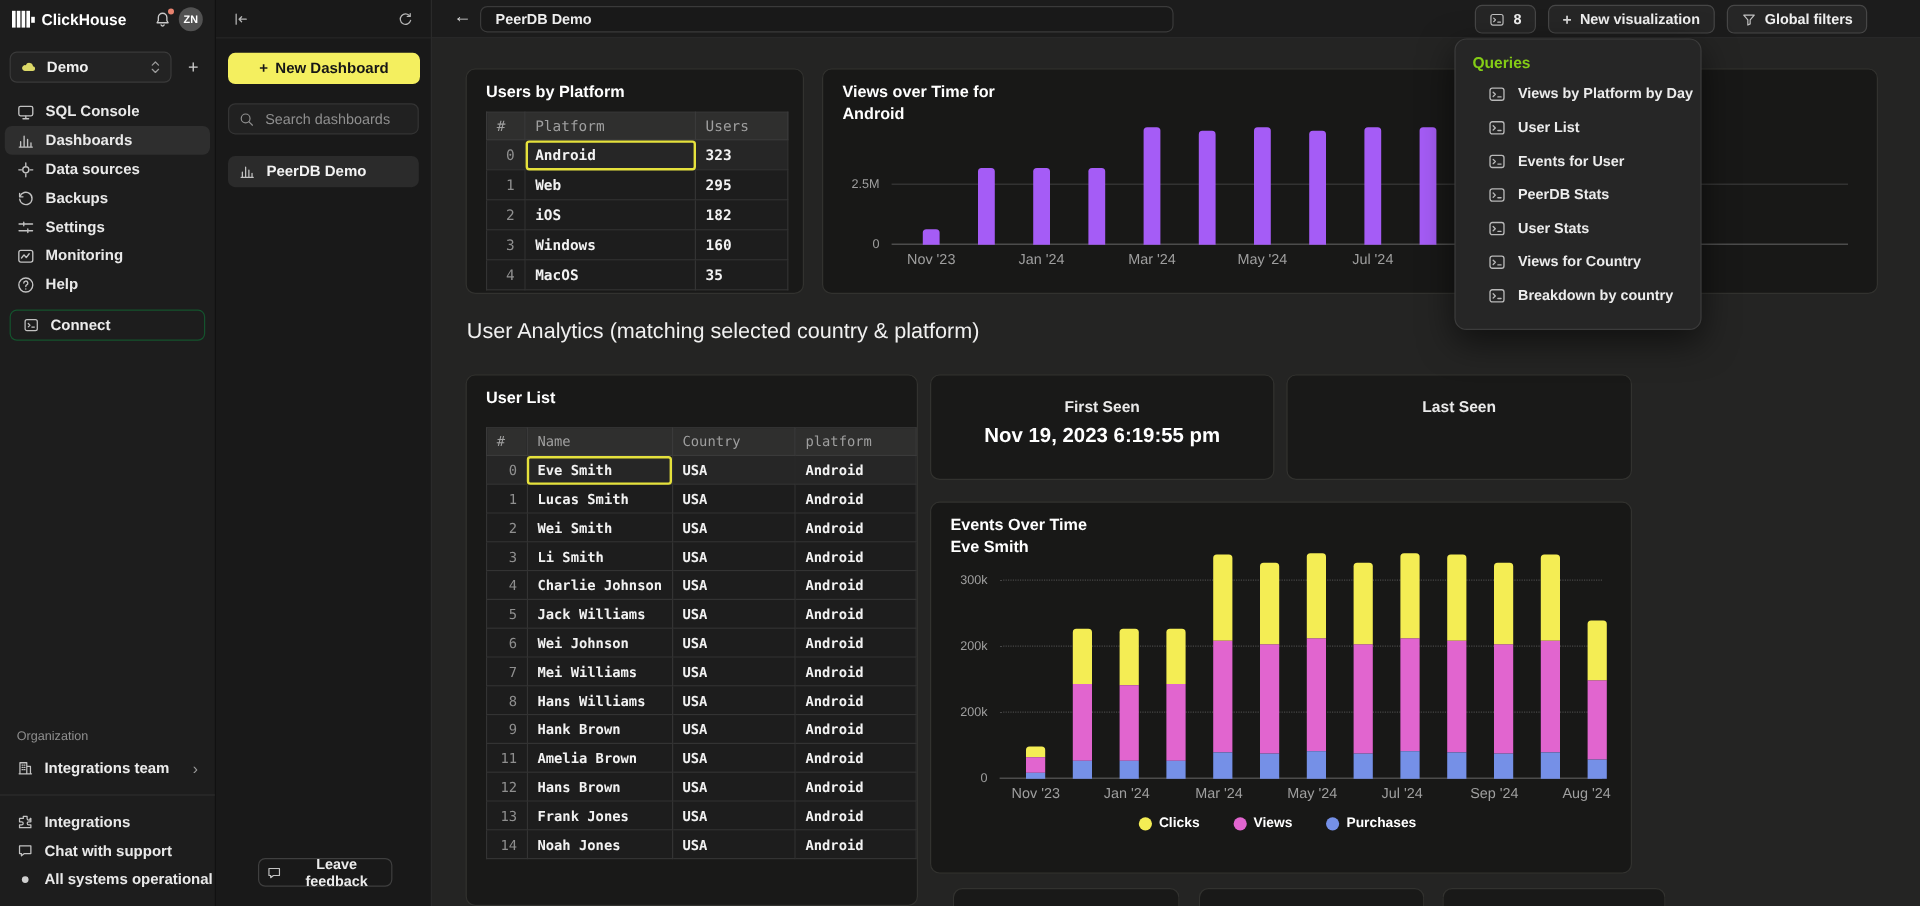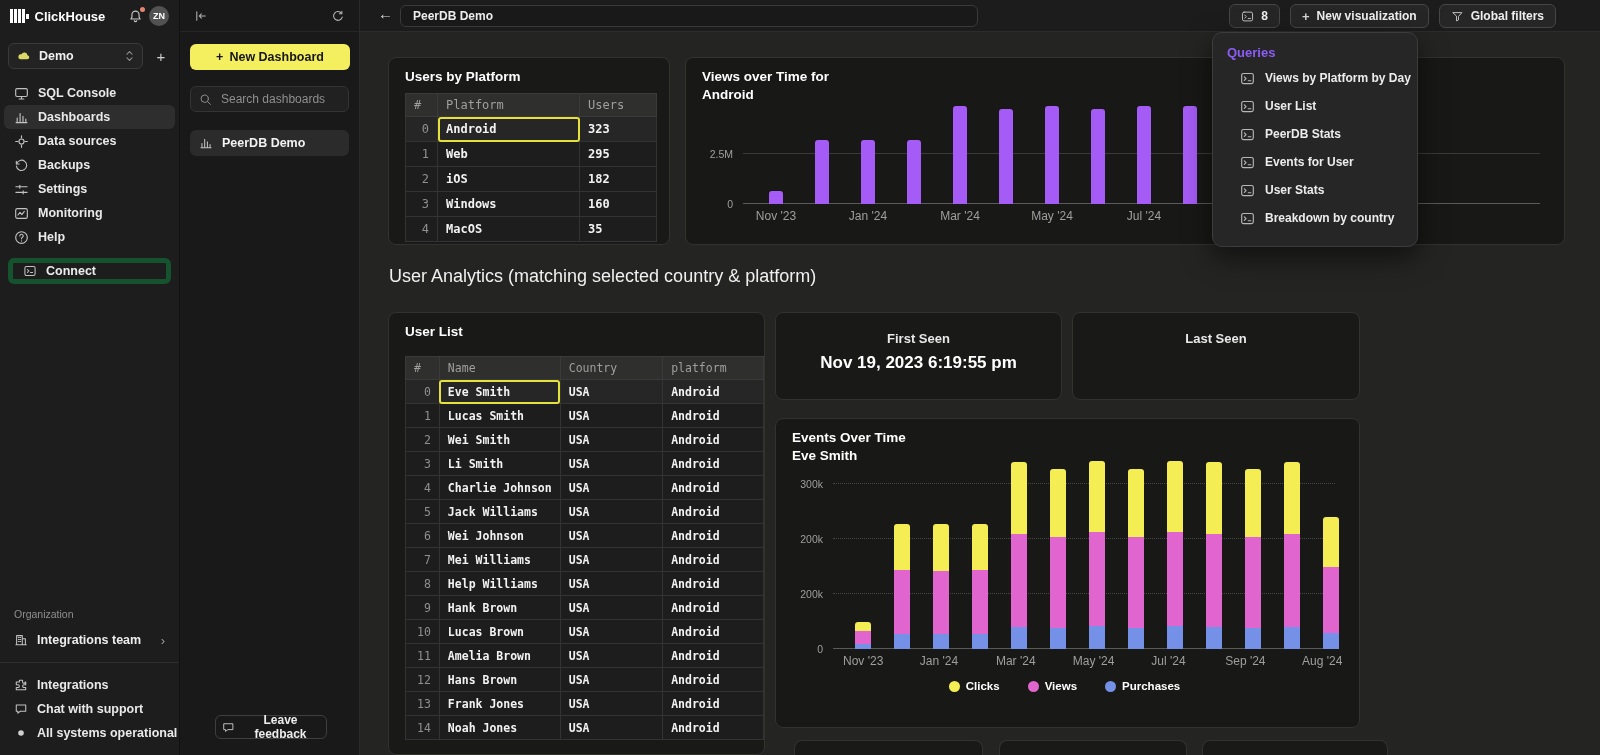--- a/index.html
+++ b/index.html
@@ -24,21 +24,21 @@
   .service-select{flex:1;height:26px;background:#232323;border:1px solid #3a3a3a;border-radius:6px;
     display:flex;align-items:center;gap:8px;padding:0 8px;cursor:pointer;}
   .service-select .lbl{flex:1;font-size:12.5px;font-weight:600;color:#f0f0f0;}
   .ic-cloud{width:14px;height:14px;}
   .ic-updown{width:9px;height:14px;color:#9a9a9a;}
   .add-service{width:20px;text-align:center;font-size:15px;color:#cfcfcf;cursor:pointer;}
   nav#sbnav{margin-top:12px;}
   .sb-item{height:24px;margin:0 4px;padding:0 10px;border-radius:6px;display:flex;align-items:center;gap:9px;cursor:pointer;}
   .sb-item .lbl{font-size:12.5px;font-weight:600;color:#e9e9e9;white-space:nowrap;}
   .sb-item.active{background:#2e2e2e;}
-  .connect-btn{margin:9px 8px 0 8px;height:26px;border:5px solid #14532d;border-radius:6px;
+  .connect-btn{margin:9px 8px 0 8px;height:26px;border:1px solid #14532d;border-radius:6px;
     display:flex;align-items:center;gap:9px;padding:0 10px;cursor:pointer;}
   .connect-btn .lbl{font-size:12.5px;font-weight:600;}
   .sb-bottom{position:absolute;left:0;right:0;bottom:10px;}
   .org-label{padding:0 14px;font-size:10.5px;color:#8f8f8f;margin-bottom:8px;}
   .org-team{height:24px;margin:0 4px;padding:0 10px;border-radius:6px;display:flex;align-items:center;gap:9px;cursor:pointer;}
   .org-team .lbl{font-size:12.5px;font-weight:600;flex:1;}
   .org-team .chev{color:#9a9a9a;font-size:13px;}
   .sb-divider{border-top:1px solid #2e2e2e;margin:10px 0;}
 
   
@@ -124,21 +124,21 @@
   .stack{display:flex;flex-direction:column-reverse;}
   .ticks{display:flex;margin-top:5px;}
   .tick{text-align:center;font-size:12px;color:#9f9f9f;white-space:nowrap;}
   .legend{display:flex;justify-content:center;gap:28px;margin-top:12px;}
   .litem{display:flex;align-items:center;gap:6px;font-size:11.5px;font-weight:bold;color:#fff;}
   .ldot{width:11px;height:11px;border-radius:50%;}
 
   
   .popup{position:absolute;left:852px;top:32px;width:206px;background:#262626;border:1px solid #3c3c3c;border-radius:10px;
     box-shadow:0 10px 28px rgba(0,0,0,.55);padding:12px 14px 14px 14px;z-index:30;}
-  .popup-title{font-size:13px;font-weight:bold;color:#8b5cf6;margin-bottom:4px;}
+  .popup-title{font-size:13px;font-weight:bold;color:#84cc16;margin-bottom:4px;}
   .q-item{height:28px;display:flex;align-items:center;gap:10px;padding-left:13px;cursor:pointer;}
   .q-item .icon{width:15px;height:15px;color:#b8b8b8;}
   .q-item .lbl{font-size:12px;font-weight:600;color:#ececec;white-space:nowrap;}
 </style>
 </head>
 <body>
 
 <aside class="sidebar">
   <div class="sb-header">
     <span class="logo">
@@ -530,33 +530,27 @@
             <td class="">Android</td>
           </tr>
           <tr class="">
             <td class="idx">7</td>
             <td class="">Mei Williams</td>
             <td class="">USA</td>
             <td class="">Android</td>
           </tr>
           <tr class="">
             <td class="idx">8</td>
-            <td class="">Help Williams</td>
+            <td class="">Hans Williams</td>
             <td class="">USA</td>
             <td class="">Android</td>
           </tr>
           <tr class="">
             <td class="idx">9</td>
             <td class="">Hank Brown</td>
-            <td class="">USA</td>
-            <td class="">Android</td>
-          </tr>
-          <tr class="">
-            <td class="idx">10</td>
-            <td class="">Lucas Brown</td>
             <td class="">USA</td>
             <td class="">Android</td>
           </tr>
           <tr class="">
             <td class="idx">11</td>
             <td class="">Amelia Brown</td>
             <td class="">USA</td>
             <td class="">Android</td>
           </tr>
           <tr class="">
@@ -744,44 +738,53 @@
           </span>
           <span class="lbl">User List</span>
         </div>
         <div class="q-item">
           <span class="icon" style="width:15px;height:15px">
             <svg viewBox="0 0 16 16">
               <rect x="1.8" y="2.6" width="12.4" height="10.8" rx="2"></rect>
               <path d="M4.6 6.2l1.9 1.9-1.9 1.9M8.8 10.4h2.8"></path>
             </svg>
           </span>
-          <span class="lbl">PeerDB Stats</span>
+          <span class="lbl">Events for User</span>
         </div>
         <div class="q-item">
           <span class="icon" style="width:15px;height:15px">
             <svg viewBox="0 0 16 16">
               <rect x="1.8" y="2.6" width="12.4" height="10.8" rx="2"></rect>
               <path d="M4.6 6.2l1.9 1.9-1.9 1.9M8.8 10.4h2.8"></path>
             </svg>
           </span>
-          <span class="lbl">Events for User</span>
+          <span class="lbl">PeerDB Stats</span>
         </div>
         <div class="q-item">
           <span class="icon" style="width:15px;height:15px">
             <svg viewBox="0 0 16 16">
               <rect x="1.8" y="2.6" width="12.4" height="10.8" rx="2"></rect>
               <path d="M4.6 6.2l1.9 1.9-1.9 1.9M8.8 10.4h2.8"></path>
             </svg>
           </span>
           <span class="lbl">User Stats</span>
         </div>
         <div class="q-item">
           <span class="icon" style="width:15px;height:15px">
             <svg viewBox="0 0 16 16">
               <rect x="1.8" y="2.6" width="12.4" height="10.8" rx="2"></rect>
               <path d="M4.6 6.2l1.9 1.9-1.9 1.9M8.8 10.4h2.8"></path>
             </svg>
           </span>
+          <span class="lbl">Views for Country</span>
+        </div>
+        <div class="q-item">
+          <span class="icon" style="width:15px;height:15px">
+            <svg viewBox="0 0 16 16">
+              <rect x="1.8" y="2.6" width="12.4" height="10.8" rx="2"></rect>
+              <path d="M4.6 6.2l1.9 1.9-1.9 1.9M8.8 10.4h2.8"></path>
+            </svg>
+          </span>
           <span class="lbl">Breakdown by country</span>
         </div>
       </div>
   </div>
 </main>
 
 </body></html>

